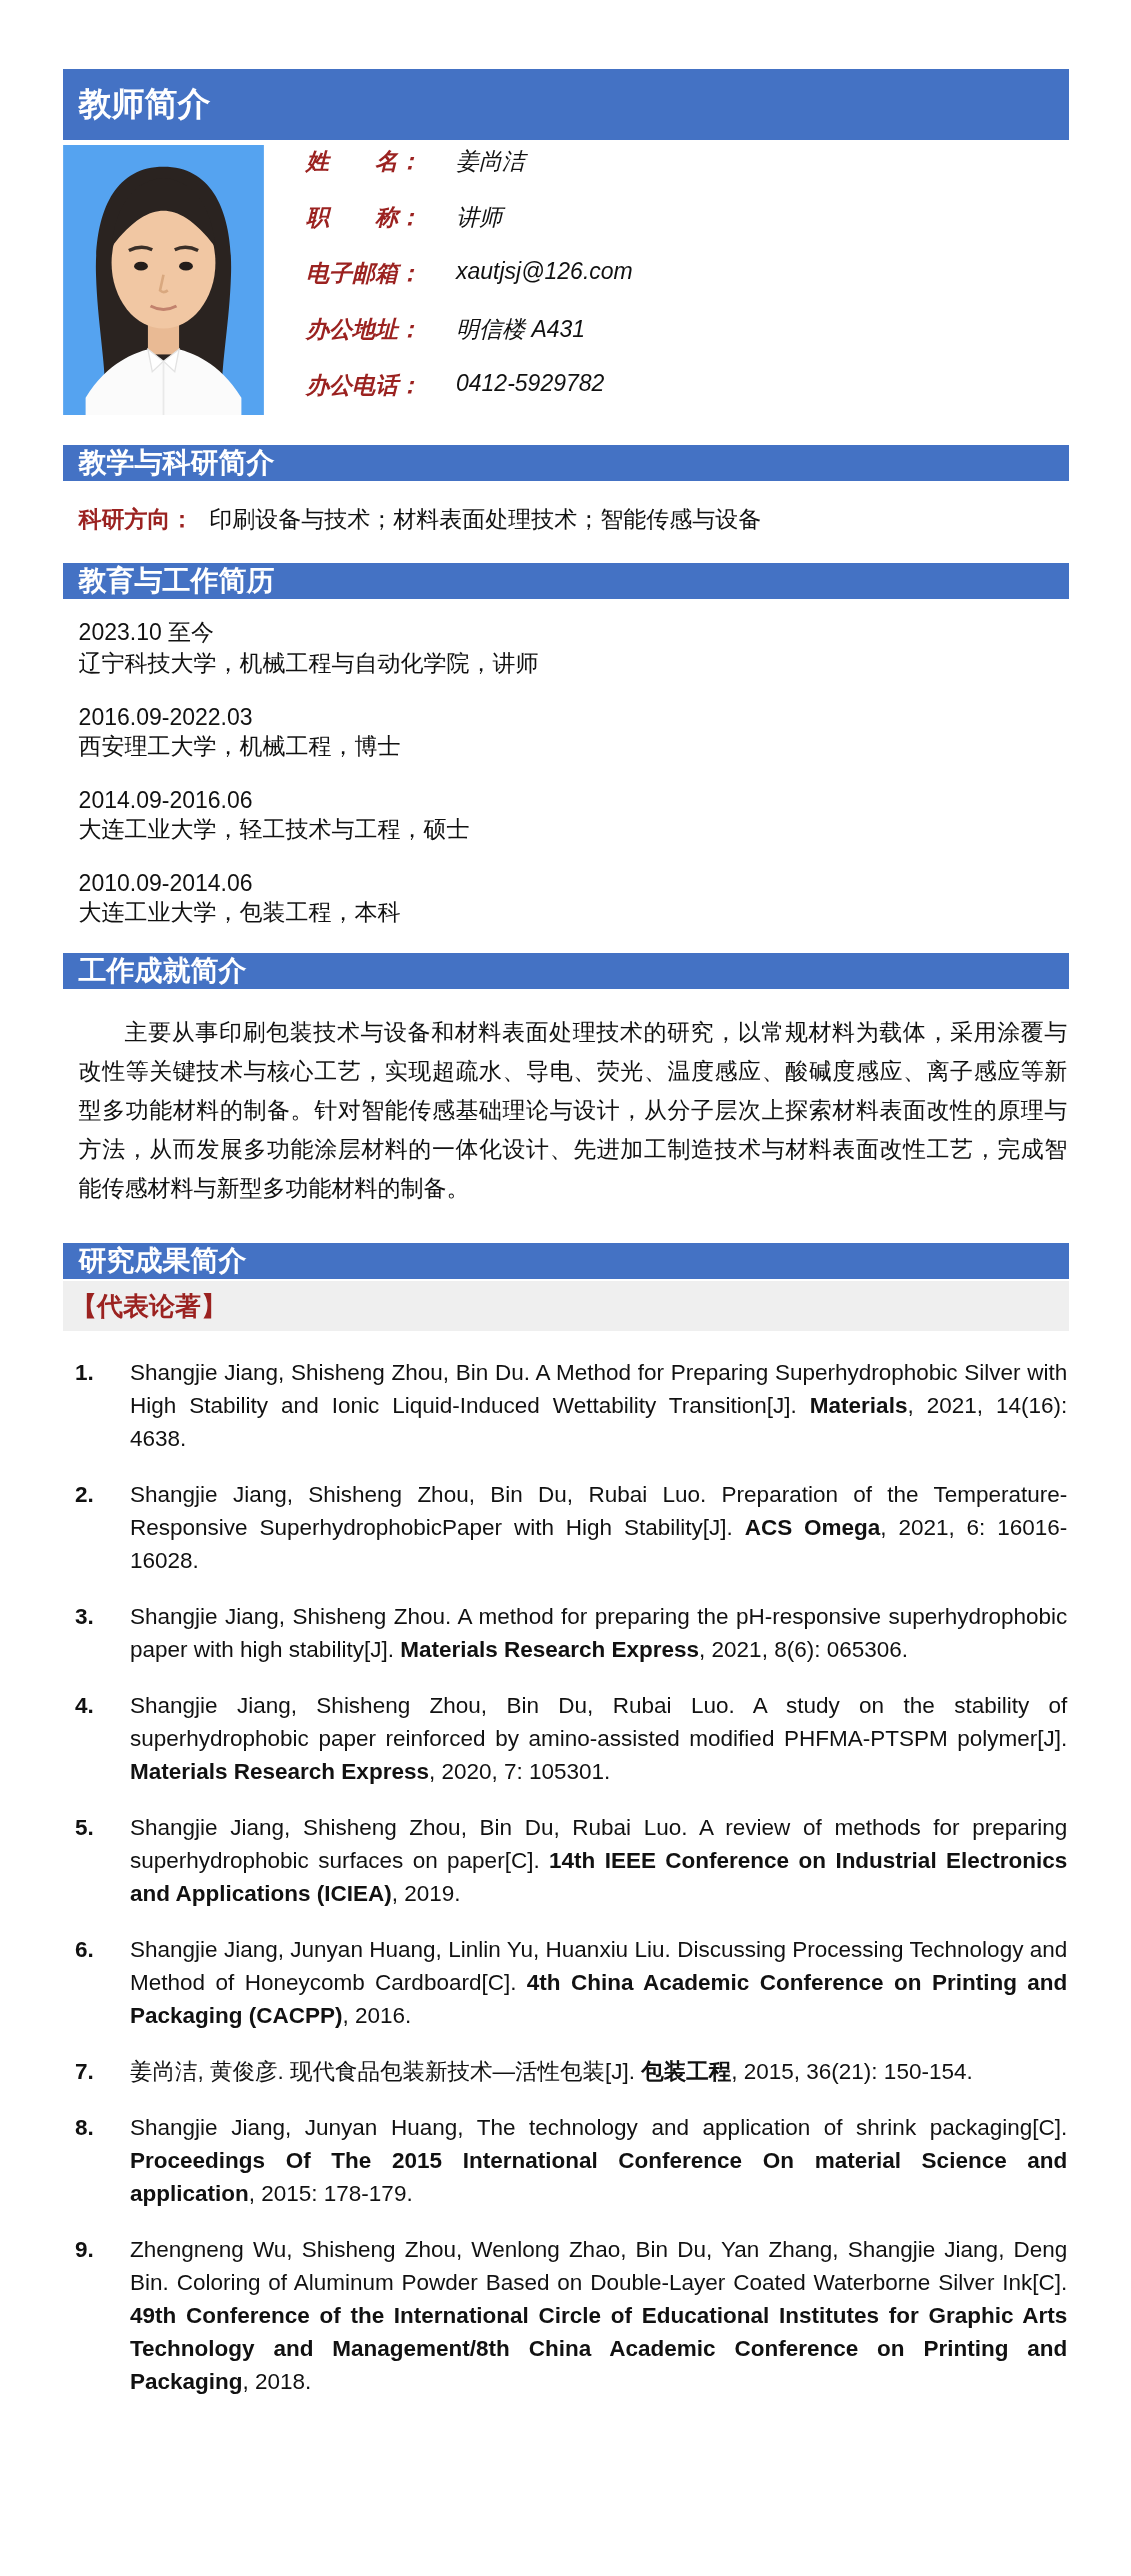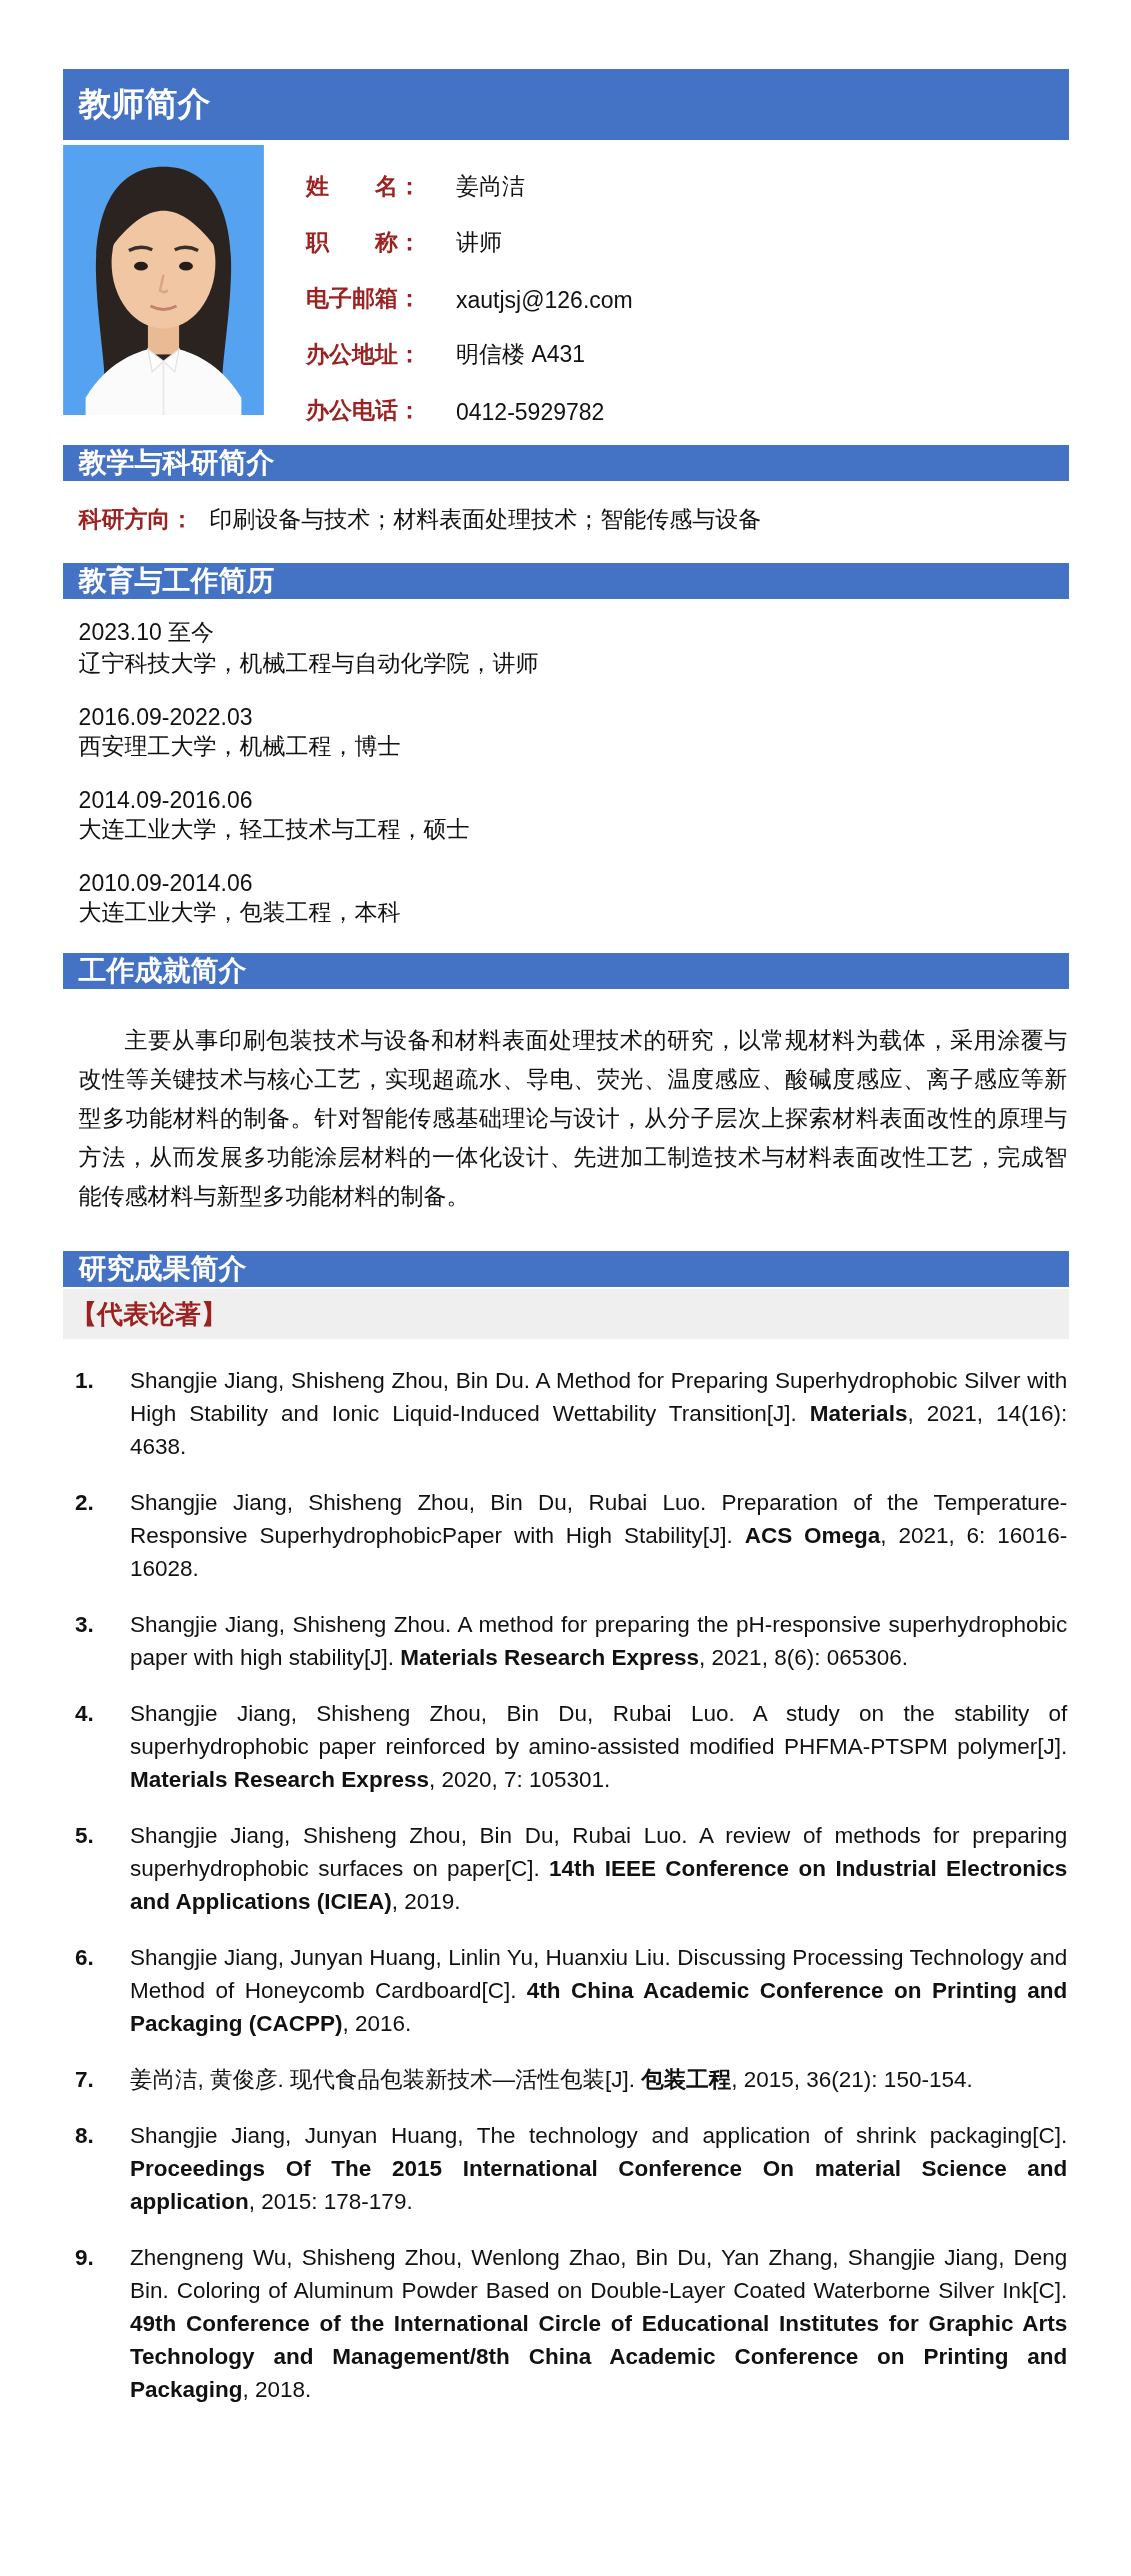--- a/index.html
+++ b/index.html
@@ -21,34 +21,34 @@
   .bar{
     background:var(--bar-blue);color:#ffffff;font-weight:bold;
     display:flex;align-items:center;padding-left:15.6px;width:100%;
   }
   .bar.main{height:71px;font-size:33px;}
   .bar.sub{height:36px;font-size:28px;}
 
   .profile{display:flex;margin-top:5.2px;}
   .photo-frame{width:201px;height:270px;flex-shrink:0;}
   .fields{margin-left:42px;padding-top:0.9px;}
-  .field-row{height:56px;display:flex;align-items:flex-end;font-size:23px;}
+  .field-row{height:56px;display:flex;align-items:flex-start;font-size:23px;font-style:italic;}
   .field-label{color:var(--label-red);font-weight:bold;margin-right:35px;white-space:pre;}
   .field-value{color:var(--text-black);}
 
   .kv-section{padding-left:15.6px;margin-top:22.5px;}
   .kv-row{margin-bottom:28.5px;font-size:23px;display:flex;align-items:baseline;}
   .kv-label{color:var(--label-red);font-weight:bold;margin-right:15.6px;flex-shrink:0;}
 
   .timeline{padding-left:15.6px;margin-top:18px;}
   .timeline-row{display:flex;font-size:23px;margin-bottom:25px;flex-direction:column;}
   .timeline-period{width:233px;flex-shrink:0;}
 
   .achievement{
-    padding:0 1.7px 0 15.6px;margin-top:32px;margin-bottom:35px;
+    padding:0 1.7px 0 15.6px;margin-top:24px;margin-bottom:35px;
     font-size:23px;line-height:39px;text-align:justify;text-indent:2em;
   }
 
   .band{
     background:var(--band-gray);height:50px;display:flex;align-items:center;
     font-size:26px;font-weight:bold;color:var(--label-red);
     padding-left:8px;margin-top:2px;width:100%;
   }
 
   .pubs{margin-top:25px;padding-left:12px;padding-right:1.7px;}

